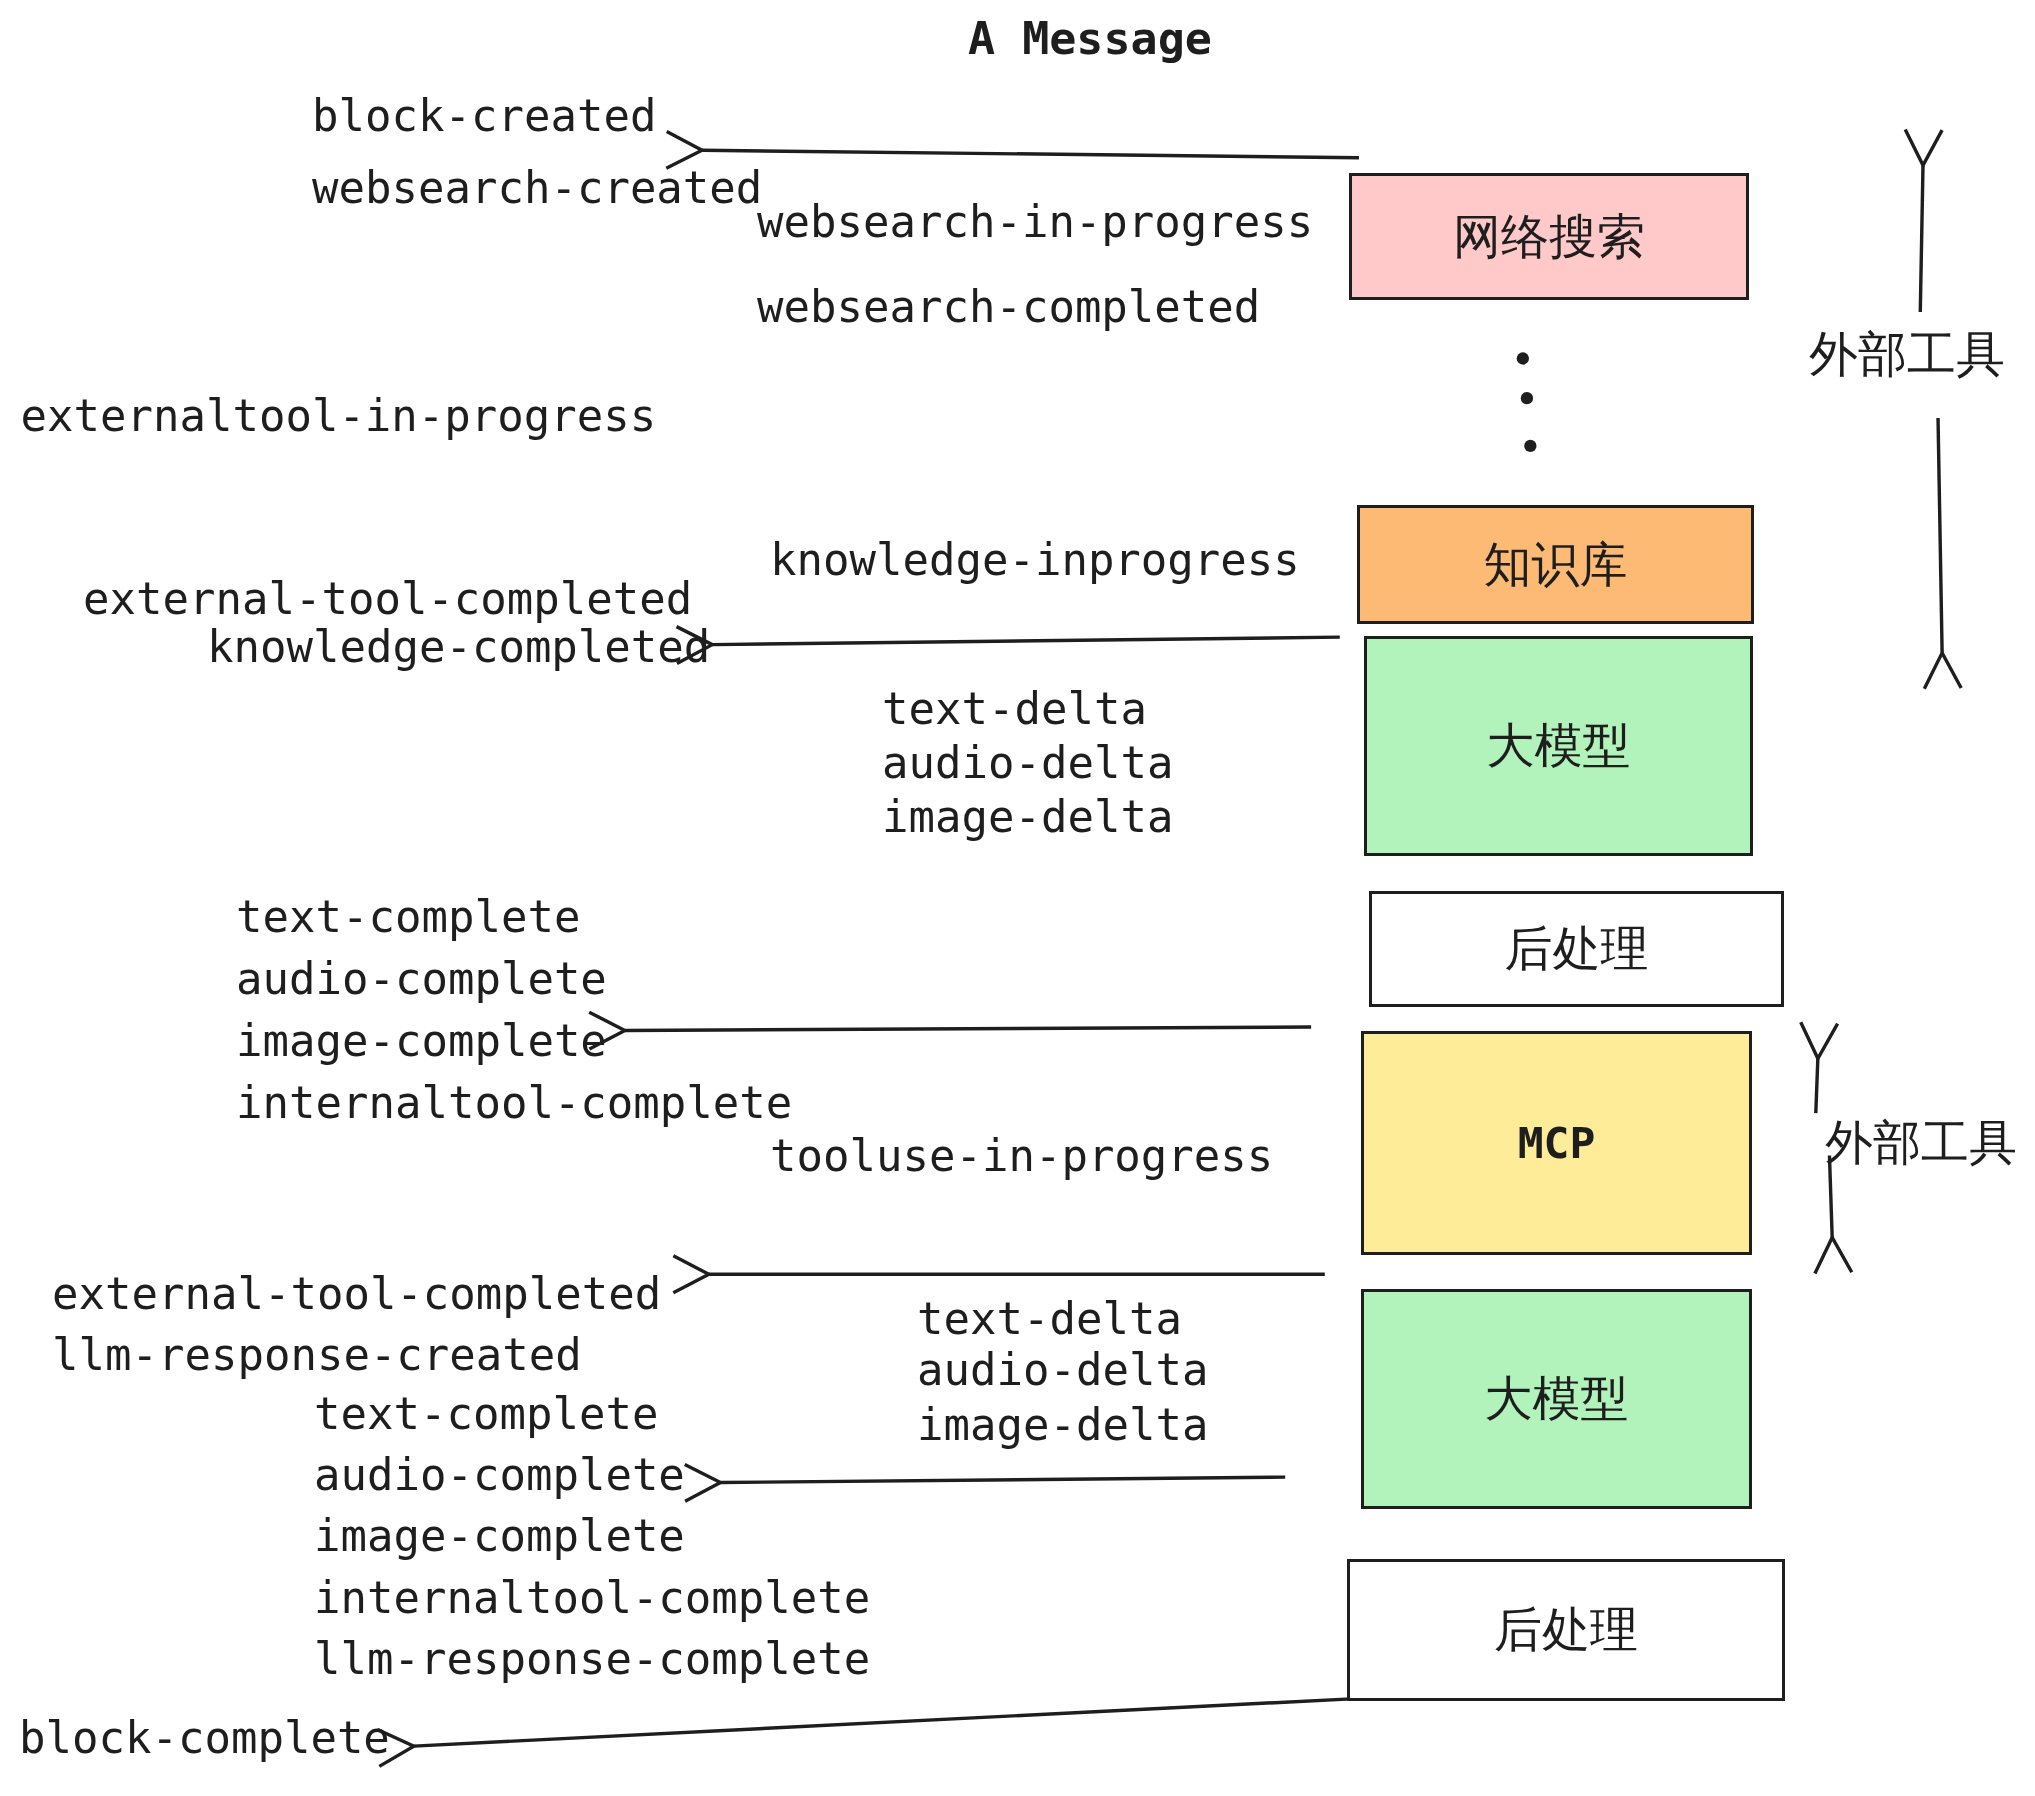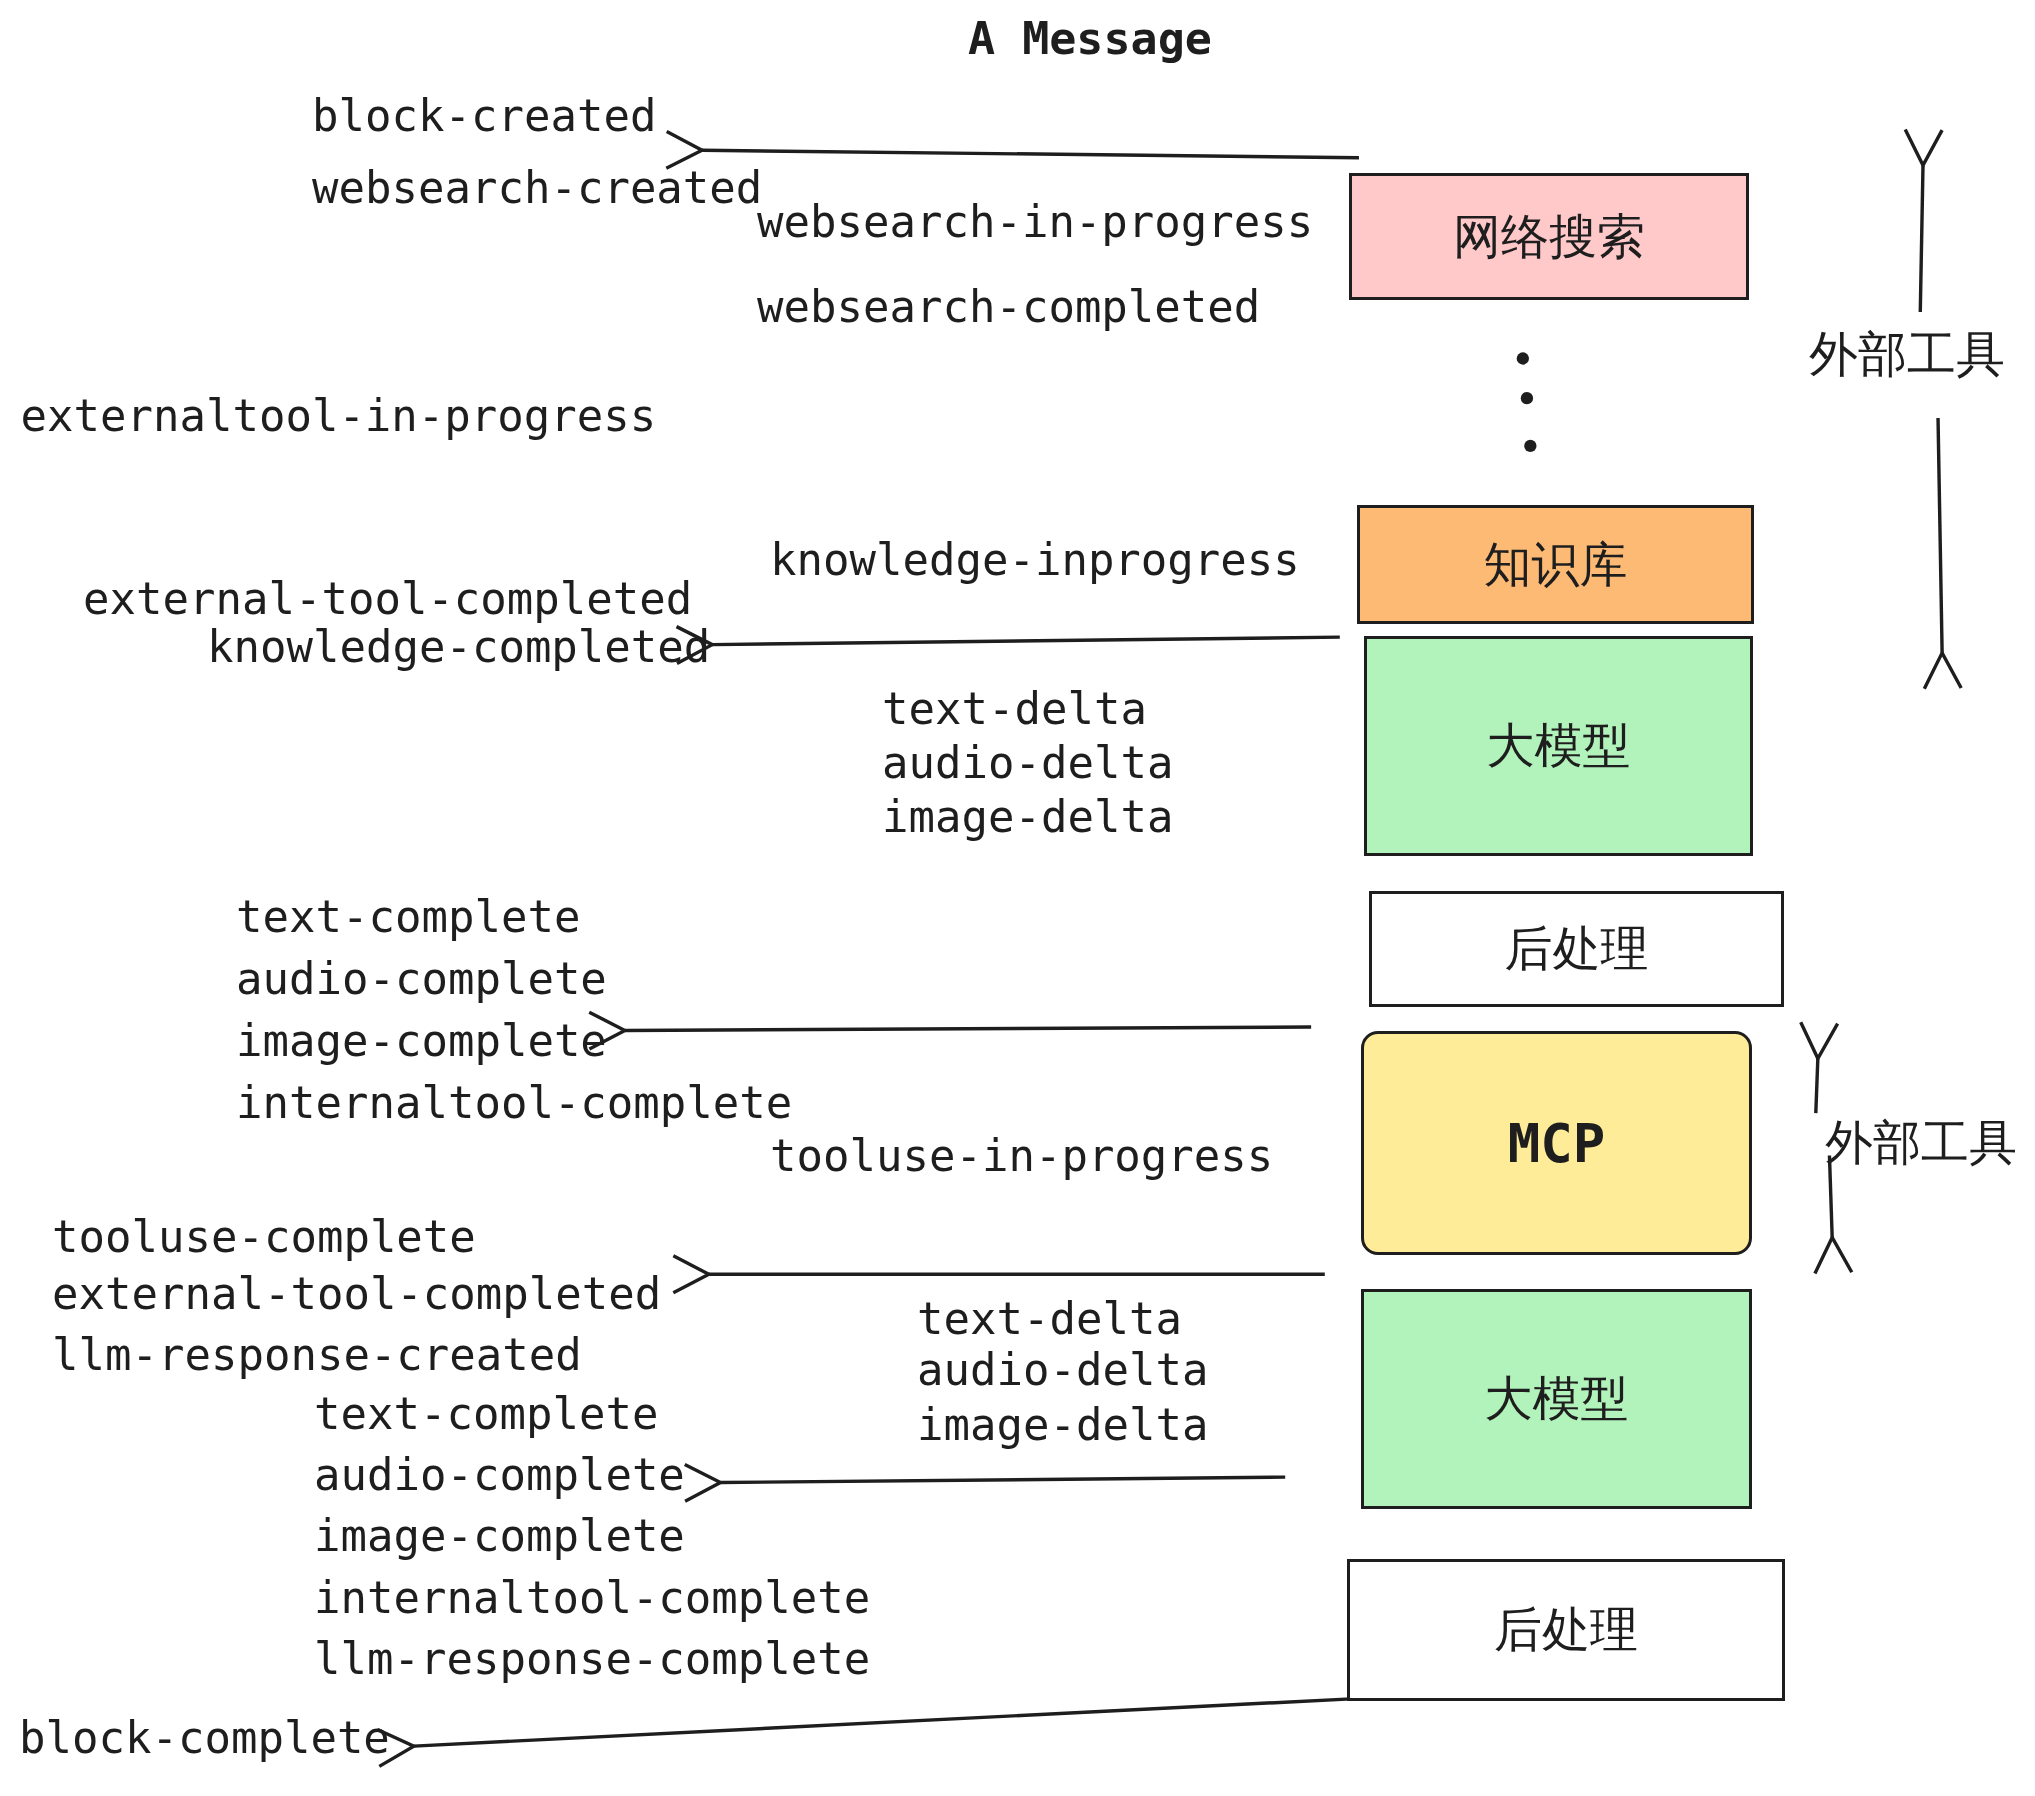--- a/index.html
+++ b/index.html
@@ -7,21 +7,21 @@
           color:#1e1e1e;}
   .evt{position:absolute;font-family:"DejaVu Sans Mono","Liberation Mono",monospace;
        font-size:44px;line-height:1.15;white-space:nowrap;color:#1e1e1e;}
   .title{position:absolute;font-family:"DejaVu Sans Mono","Liberation Mono",monospace;
        font-size:45px;font-weight:bold;white-space:nowrap;color:#1e1e1e;}
   .node{position:absolute;box-sizing:border-box;border:3.4px solid #1e1e1e;
         display:flex;align-items:center;justify-content:center;
         font-family:"DejaVu Sans","Liberation Sans",sans-serif;
         font-size:48px;color:#1e1e1e;white-space:nowrap;}
   .node.latin{font-family:"DejaVu Sans Mono","Liberation Mono",monospace;
-        font-weight:600;font-size:54px;border-radius:17px;}
+        font-weight:600;font-size:43px;}
   .side-label{position:absolute;font-family:"DejaVu Sans","Liberation Sans",sans-serif;
         font-size:49px;color:#1e1e1e;white-space:nowrap;}
   #connectors{position:absolute;left:0;top:0;pointer-events:none;}
   .ln{stroke:#1e1e1e;stroke-width:5;fill:none;}
 </style>
 </head>
 <body>
 
 <div id="canvas">
 
@@ -104,21 +104,20 @@
   <div class="evt" style="left:83px;top:574px;">external-tool-completed</div>
   <div class="evt" style="left:207px;top:622px;">knowledge-completed</div>
   <div class="evt" style="left:882px;top:684px;">text-delta</div>
   <div class="evt" style="left:882px;top:738px;">audio-delta</div>
   <div class="evt" style="left:882px;top:792px;">image-delta</div>
   <div class="evt" style="left:236px;top:892px;">text-complete</div>
   <div class="evt" style="left:236px;top:954px;">audio-complete</div>
   <div class="evt" style="left:236px;top:1016px;">image-complete</div>
   <div class="evt" style="left:236px;top:1078px;">internaltool-complete</div>
   <div class="evt" style="left:770px;top:1131px;">tooluse-in-progress</div>
-  <div class="evt" style="left:52px;top:1212px;">tooluse-complete</div>
   <div class="evt" style="left:52px;top:1269px;">external-tool-completed</div>
   <div class="evt" style="left:52px;top:1330px;">llm-response-created</div>
   <div class="evt" style="left:917px;top:1294px;">text-delta</div>
   <div class="evt" style="left:917px;top:1345px;">audio-delta</div>
   <div class="evt" style="left:917px;top:1400px;">image-delta</div>
   <div class="evt" style="left:314px;top:1389px;">text-complete</div>
   <div class="evt" style="left:314px;top:1450px;">audio-complete</div>
   <div class="evt" style="left:314px;top:1511px;">image-complete</div>
   <div class="evt" style="left:314px;top:1573px;">internaltool-complete</div>
   <div class="evt" style="left:19px;top:1713px;">block-complete</div>

